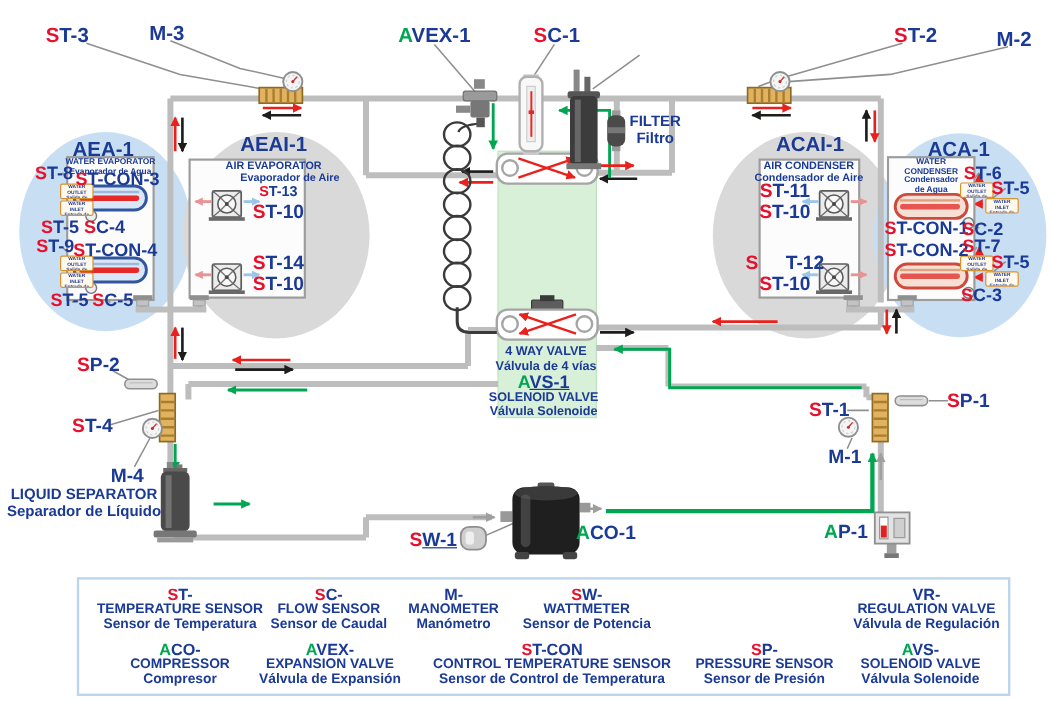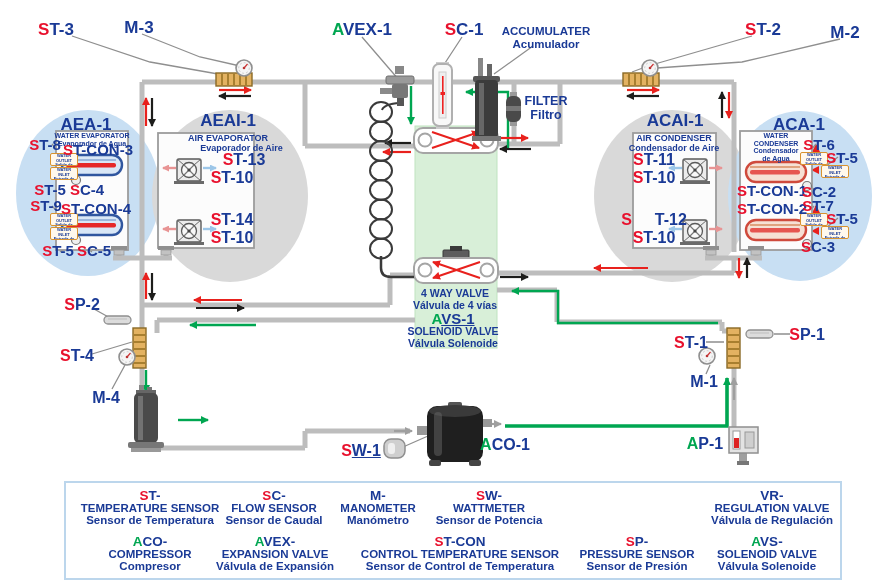--- a/index.html
+++ b/index.html
@@ -371,24 +371,20 @@
       </div>
       <div class="lbl" style="left: 139px; top: 19px; font-size: 17px; line-height: 18px;">
         <div><span style="color: rgb(26, 58, 150);">M-3</span></div>
       </div>
       <div class="lbl" style="left: 362px; top: 21px; font-size: 17px; line-height: 18px;">
         <div><span style="color: rgb(0, 166, 81);">A</span><span style="color: rgb(26, 58, 150);">VEX-1</span></div>
       </div>
       <div class="lbl" style="left: 464px; top: 21px; font-size: 17px; line-height: 18px;">
         <div><span style="color: rgb(232, 17, 45);">S</span><span style="color: rgb(26, 58, 150);">C-1</span></div>
       </div>
-      <div class="lbl" style="left: 546px; top: 25px; font-size: 11.5px; line-height: 12.5px;">
-        <div><span style="color: rgb(26, 58, 150);">ACCUMULATER</span></div>
-        <div><span style="color: rgb(26, 58, 150);">Acumulador</span></div>
-      </div>
       <div class="lbl" style="left: 763px; top: 21px; font-size: 17px; line-height: 18px;">
         <div><span style="color: rgb(232, 17, 45);">S</span><span style="color: rgb(26, 58, 150);">T-2</span></div>
       </div>
       <div class="lbl" style="left: 845px; top: 24px; font-size: 17px; line-height: 18px;">
         <div><span style="color: rgb(26, 58, 150);">M-2</span></div>
       </div>
       <div class="lbl" style="left: 546px; top: 94px; font-size: 12.5px; line-height: 14px;">
         <div><span style="color: rgb(26, 58, 150);">FILTER</span></div>
         <div><span style="color: rgb(26, 58, 150);">Filtro</span></div>
       </div>
@@ -423,21 +419,21 @@
       <div class="lbl" style="left: 94px; top: 243px; font-size: 15px; line-height: 16px;">
         <div><span style="color: rgb(232, 17, 45);">S</span><span style="color: rgb(26, 58, 150);">C-5</span></div>
       </div>
       <div class="lbl" style="left: 228px; top: 112px; font-size: 17px; line-height: 18px;">
         <div><span style="color: rgb(26, 58, 150);">AEAI-1</span></div>
       </div>
       <div class="lbl" style="left: 228px; top: 133px; font-size: 9px; line-height: 10px;">
         <div><span style="color: rgb(26, 58, 150);">AIR EVAPORATOR</span></div>
         <div><span style="color: rgb(26, 58, 150); padding-left: 27px;">Evaporador de Aire</span></div>
       </div>
-      <div class="lbl" style="left: 232px; top: 151px; font-size: 16px; line-height: 17px; margin-left: 12px;">
+      <div class="lbl" style="left: 232px; top: 151px; font-size: 12px; line-height: 17px;">
         <div><span style="color: rgb(232, 17, 45);">S</span><span style="color: rgb(26, 58, 150);">T-13</span></div>
       </div>
       <div class="lbl" style="left: 232px; top: 169px; font-size: 16px; line-height: 17px;">
         <div><span style="color: rgb(232, 17, 45);">S</span><span style="color: rgb(26, 58, 150);">T-10</span></div>
       </div>
       <div class="lbl" style="left: 232px; top: 211px; font-size: 16px; line-height: 17px;">
         <div><span style="color: rgb(232, 17, 45);">S</span><span style="color: rgb(26, 58, 150);">T-14</span></div>
       </div>
       <div class="lbl" style="left: 232px; top: 229px; font-size: 16px; line-height: 17px;">
         <div><span style="color: rgb(232, 17, 45);">S</span><span style="color: rgb(26, 58, 150);">T-10</span></div>
@@ -507,20 +503,24 @@
       </div>
       <div class="lbl" style="left: 82px; top: 296px; font-size: 16px; line-height: 17px;">
         <div><span style="color: rgb(232, 17, 45);">S</span><span style="color: rgb(26, 58, 150);">P-2</span></div>
       </div>
       <div class="lbl" style="left: 77px; top: 347px; font-size: 16px; line-height: 17px;">
         <div><span style="color: rgb(232, 17, 45);">S</span><span style="color: rgb(26, 58, 150);">T-4</span></div>
       </div>
       <div class="lbl" style="left: 106px; top: 389px; font-size: 16px; line-height: 17px;">
         <div><span style="color: rgb(26, 58, 150);">M-4</span></div>
       </div>
+      <div class="lbl" style="left: 70px; top: 406px; font-size: 12.5px; line-height: 13.5px;">
+        <div><span style="color: rgb(26, 58, 150);">LIQUID SEPARATOR</span></div>
+        <div><span style="color: rgb(26, 58, 150);">Separador de Líquido</span></div>
+      </div>
       <div class="lbl" style="left: 361px; top: 442px; font-size: 16px; line-height: 17px;">
         <div><span style="color: rgb(232, 17, 45);">S</span><span style="color: rgb(26, 58, 150); text-decoration: underline;">W-1</span></div>
       </div>
       <div class="lbl" style="left: 505px; top: 436px; font-size: 16px; line-height: 17px;">
         <div><span style="color: rgb(0, 166, 81);">A</span><span style="color: rgb(26, 58, 150);">CO-1</span></div>
       </div>
       <div class="lbl" style="left: 691px; top: 334px; font-size: 16px; line-height: 17px;">
         <div><span style="color: rgb(232, 17, 45);">S</span><span style="color: rgb(26, 58, 150);">T-1</span></div>
       </div>
       <div class="lbl" style="left: 807px; top: 326px; font-size: 16px; line-height: 17px;">

